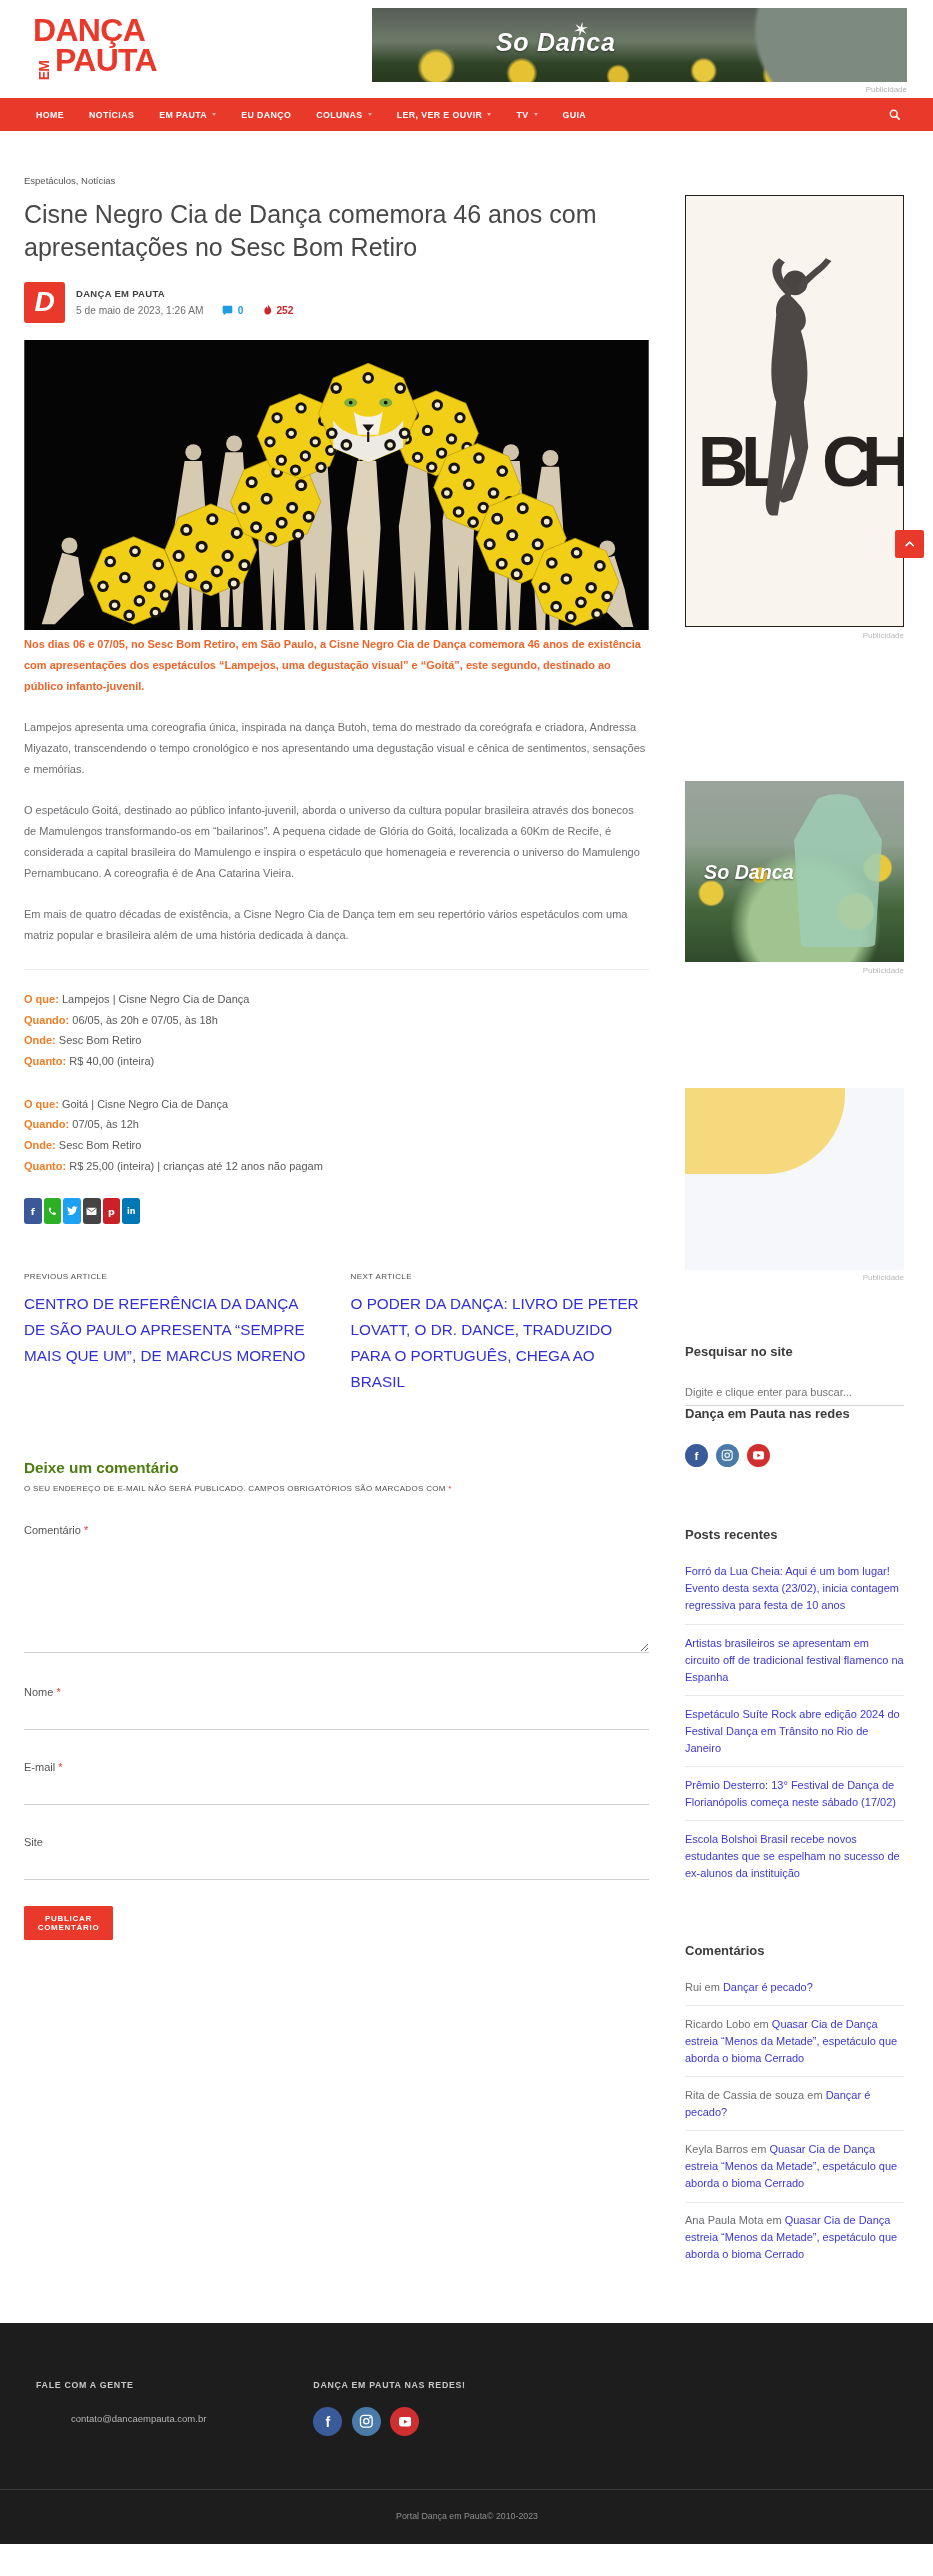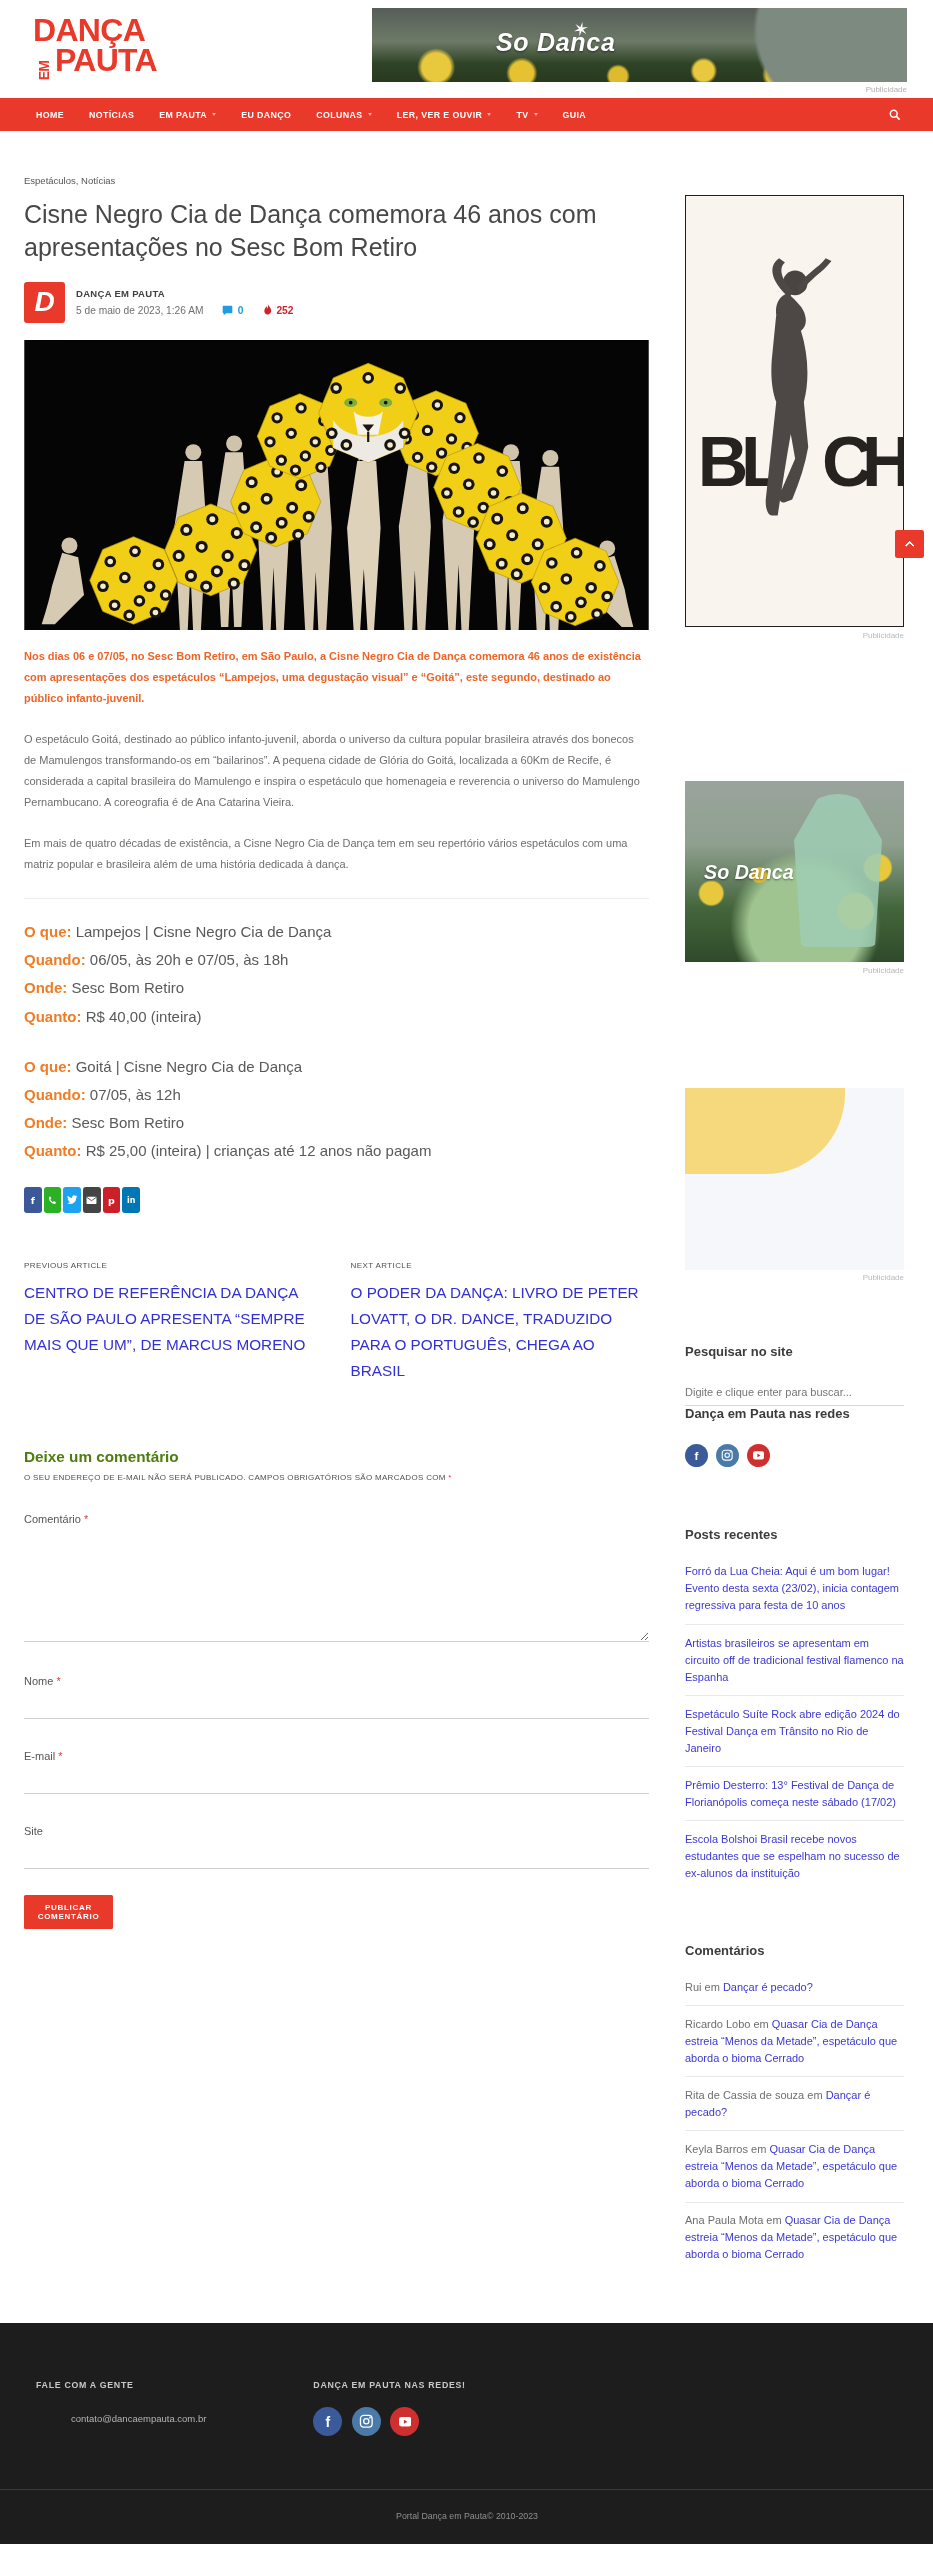--- a/index.html
+++ b/index.html
@@ -47,24 +47,24 @@
   .author-meta { margin-left:11px; }
   .author-name { font-size:9.5px; font-weight:700; color:#3f3f3f; letter-spacing:0.3px; }
   .date-row { display:flex; align-items:center; margin-top:5.1px; font-size:10.2px; color:#6f6f6f; }
   .minimeta { display:flex; align-items:center; margin-left:19px; font-size:10.2px; font-weight:700; }
   .minimeta svg { margin-right:4.4px; }
   .c-blue { color:#1e9de0; }
   .c-red  { color:#c9252b; }
 
   .hero { margin-top:17.5px; display:block; }
 
-  p.intro { margin-top:16px; font-size:11px; font-weight:700; color:#ef6529; line-height:1.9; max-width:624px; }
+  p.intro { margin-top:4px; font-size:11px; font-weight:700; color:#ef6529; line-height:1.9; max-width:624px; }
   p.body { margin-top:20.4px; font-size:11px; color:#6d6e71; line-height:1.9; max-width:624px; }
   hr.sep { border:none; border-top:0.7px solid #ececec; margin:23px 0 19px; }
-  .event p { font-size:15px; line-height:1.88; color:#58595b; }
+  .event p { font-size:11px; line-height:1.88; color:#58595b; }
   .event { margin-bottom:22px; }
   .olabel { color:#ef7d26; font-weight:700; }
 
   .share { display:flex; margin-top:20.4px; }
   .share .sbtn { width:17.5px; height:25.5px; border-radius:2.9px; margin-right:2.2px; display:flex; align-items:center; justify-content:center; color:#fff; font-size:9.5px; font-weight:700; cursor:pointer; font-family:"DejaVu Sans", sans-serif; }
 
   .prevnext { display:grid; grid-template-columns:1fr 1fr; column-gap:28px; margin-top:48px; }
   .pn-label { font-size:8px; color:#4f4f4f; letter-spacing:0.4px; }
   .pn-title { margin-top:10.2px; font-size:15.3px; font-weight:500; color:#3230d4; line-height:1.7; cursor:pointer; }
 
@@ -283,20 +283,21 @@
             <use href="#spot" x="44" y="-34"></use>
             <use href="#spot" x="-50" y="28"></use>
             <use href="#spot" x="50" y="28"></use>
             <use href="#spot" x="0" y="-48"></use>
             <use href="#spot" x="-30" y="44"></use>
             <use href="#spot" x="30" y="44"></use>
         </g>
       </svg>
 
       <p class="intro">Nos dias 06 e 07/05, no Sesc Bom Retiro, em São Paulo, a Cisne Negro Cia de Dança comemora 46 anos de existência com apresentações dos espetáculos “Lampejos, uma degustação visual” e “Goitá”, este segundo, destinado ao público infanto-juvenil.</p>
+      <p class="body">Lampejos apresenta uma coreografia única, inspirada na dança Butoh, tema do mestrado da coreógrafa e criadora, Andressa Miyazato, transcendendo o tempo cronológico e nos apresentando uma degustação visual e cênica de sentimentos, sensações e memórias.</p>
       <p class="body">O espetáculo Goitá, destinado ao público infanto-juvenil, aborda o universo da cultura popular brasileira através dos bonecos de Mamulengos transformando-os em “bailarinos”. A pequena cidade de Glória do Goitá, localizada a 60Km de Recife, é considerada a capital brasileira do Mamulengo e inspira o espetáculo que homenageia e reverencia o universo do Mamulengo Pernambucano. A coreografia é de Ana Catarina Vieira.</p>
       <p class="body">Em mais de quatro décadas de existência, a Cisne Negro Cia de Dança tem em seu repertório vários espetáculos com uma matriz popular e brasileira além de uma história dedicada à dança.</p>
 
       <hr class="sep">
 
       <div class="event">
         <p><span class="olabel">O que:</span><span> Lampejos | Cisne Negro Cia de Dança</span></p>
         <p><span class="olabel">Quando:</span><span> 06/05, às 20h e 07/05, às 18h</span></p>
         <p><span class="olabel">Onde:</span><span> Sesc Bom Retiro</span></p>
         <p><span class="olabel">Quanto:</span><span> R$ 40,00 (inteira)</span></p>

